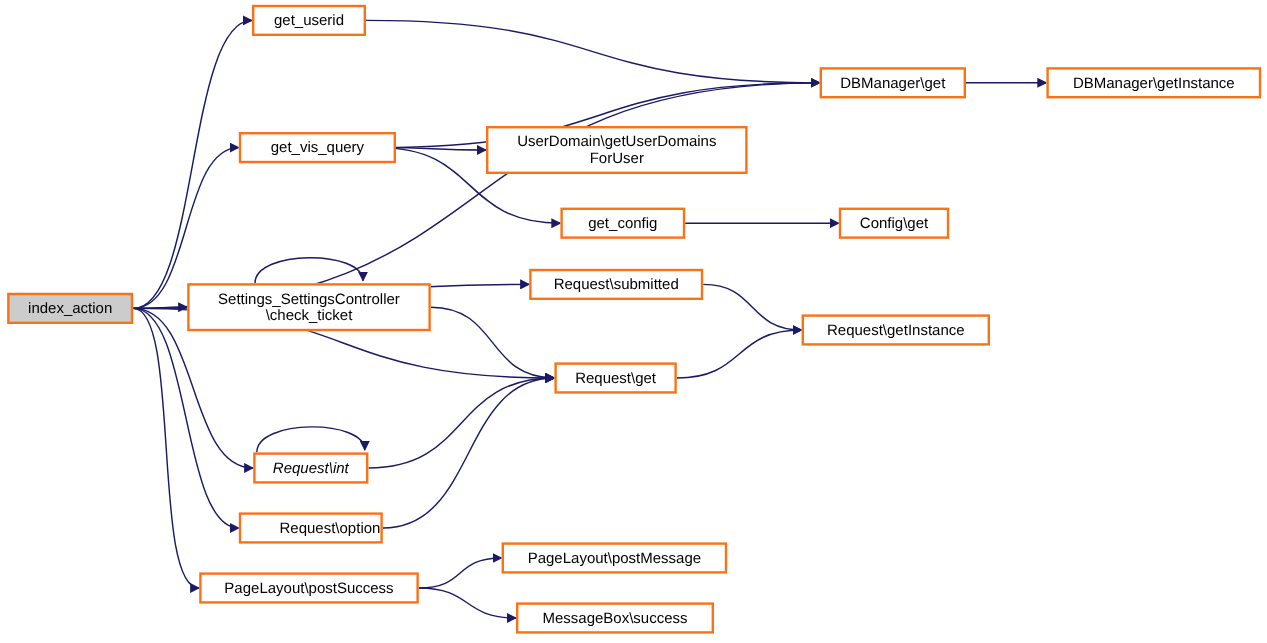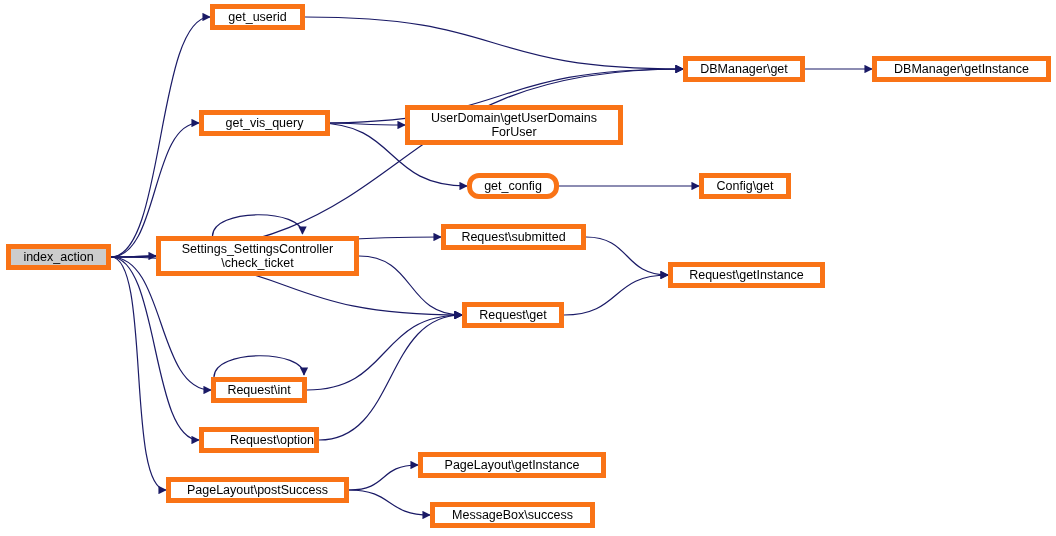--- a/index.html
+++ b/index.html
@@ -20,21 +20,21 @@
   #edges {
     position: absolute;
     left: 0;
     top: 0;
     width: 1056px;
     height: 536px;
   }
   .node {
     position: absolute;
     box-sizing: border-box;
-    border: 5px solid #f97316;
+    border: 2px solid #f97316;
     background: #ffffff;
     color: #000000;
     font-size: 12.5px;
     line-height: 1.15;
     text-align: center;
     display: flex;
     align-items: center;
     justify-content: center;
     white-space: pre;
     z-index: 2;
@@ -81,25 +81,25 @@
       <path d="M 349 490 C 389 490, 378 465, 418 465" fill="none" stroke="#1a1a66" stroke-width="1.2" marker-end="url(#ah)"></path>
       <path d="M 349 490 C 393.55 490, 385.45 515, 430 515" fill="none" stroke="#1a1a66" stroke-width="1.2" marker-end="url(#ah)"></path>
     </svg>
 <div class="node root" style="left: 6px; top: 244px; width: 105px; height: 26px;"><span>index_action</span></div>
     <div class="node" style="left: 210px; top: 4px; width: 95px; height: 26px;"><span>get_userid</span></div>
     <div class="node" style="left: 683px; top: 56px; width: 122px; height: 26px;"><span>DBManager\get</span></div>
     <div class="node" style="left: 872px; top: 56px; width: 179px; height: 26px;"><span>DBManager\getInstance</span></div>
     <div class="node" style="left: 199px; top: 110px; width: 131px; height: 26px;"><span>get_vis_query</span></div>
     <div class="node" style="left: 405px; top: 105px; width: 218px; height: 40px;"><span>UserDomain\getUserDomains
 ForUser</span></div>
-    <div class="node" style="left: 467px; top: 173px; width: 92px; height: 26px; border-radius: 12px;"><span>get_config</span></div>
+    <div class="node" style="left: 467px; top: 173px; width: 104px; height: 26px;"><span>get_config</span></div>
     <div class="node" style="left: 699px; top: 173px; width: 92px; height: 26px;"><span>Config\get</span></div>
     <div class="node" style="left: 441px; top: 224px; width: 145px; height: 26px;"><span>Request\submitted</span></div>
     <div class="node" style="left: 156px; top: 236px; width: 203px; height: 40px;"><span>Settings_SettingsController
 \check_ticket</span></div>
     <div class="node" style="left: 668px; top: 262px; width: 157px; height: 26px; text-align: right;"><span>Request\getInstance</span></div>
     <div class="node" style="left: 462px; top: 302px; width: 102px; height: 26px;"><span>Request\get</span></div>
-    <div class="node" style="left: 211px; top: 377px; width: 96px; height: 26px;"><span>Request\int</span></div>
+    <div class="node" style="left: 211px; top: 377px; width: 96px; height: 26px; font-style: italic;"><span>Request\int</span></div>
     <div class="node" style="left: 199px; top: 427px; width: 120px; height: 26px; justify-content: flex-end;"><span>Request\option</span></div>
     <div class="node" style="left: 166px; top: 477px; width: 183px; height: 26px;"><span>PageLayout\postSuccess</span></div>
-    <div class="node" style="left: 418px; top: 452px; width: 188px; height: 26px;"><span>PageLayout\getInstance</span></div>
+    <div class="node" style="left: 418px; top: 452px; width: 188px; height: 26px;"><span>PageLayout\postMessage</span></div>
     <div class="node" style="left: 430px; top: 502px; width: 165px; height: 26px;"><span>MessageBox\success</span></div>
   </div>
 
 </body></html>

